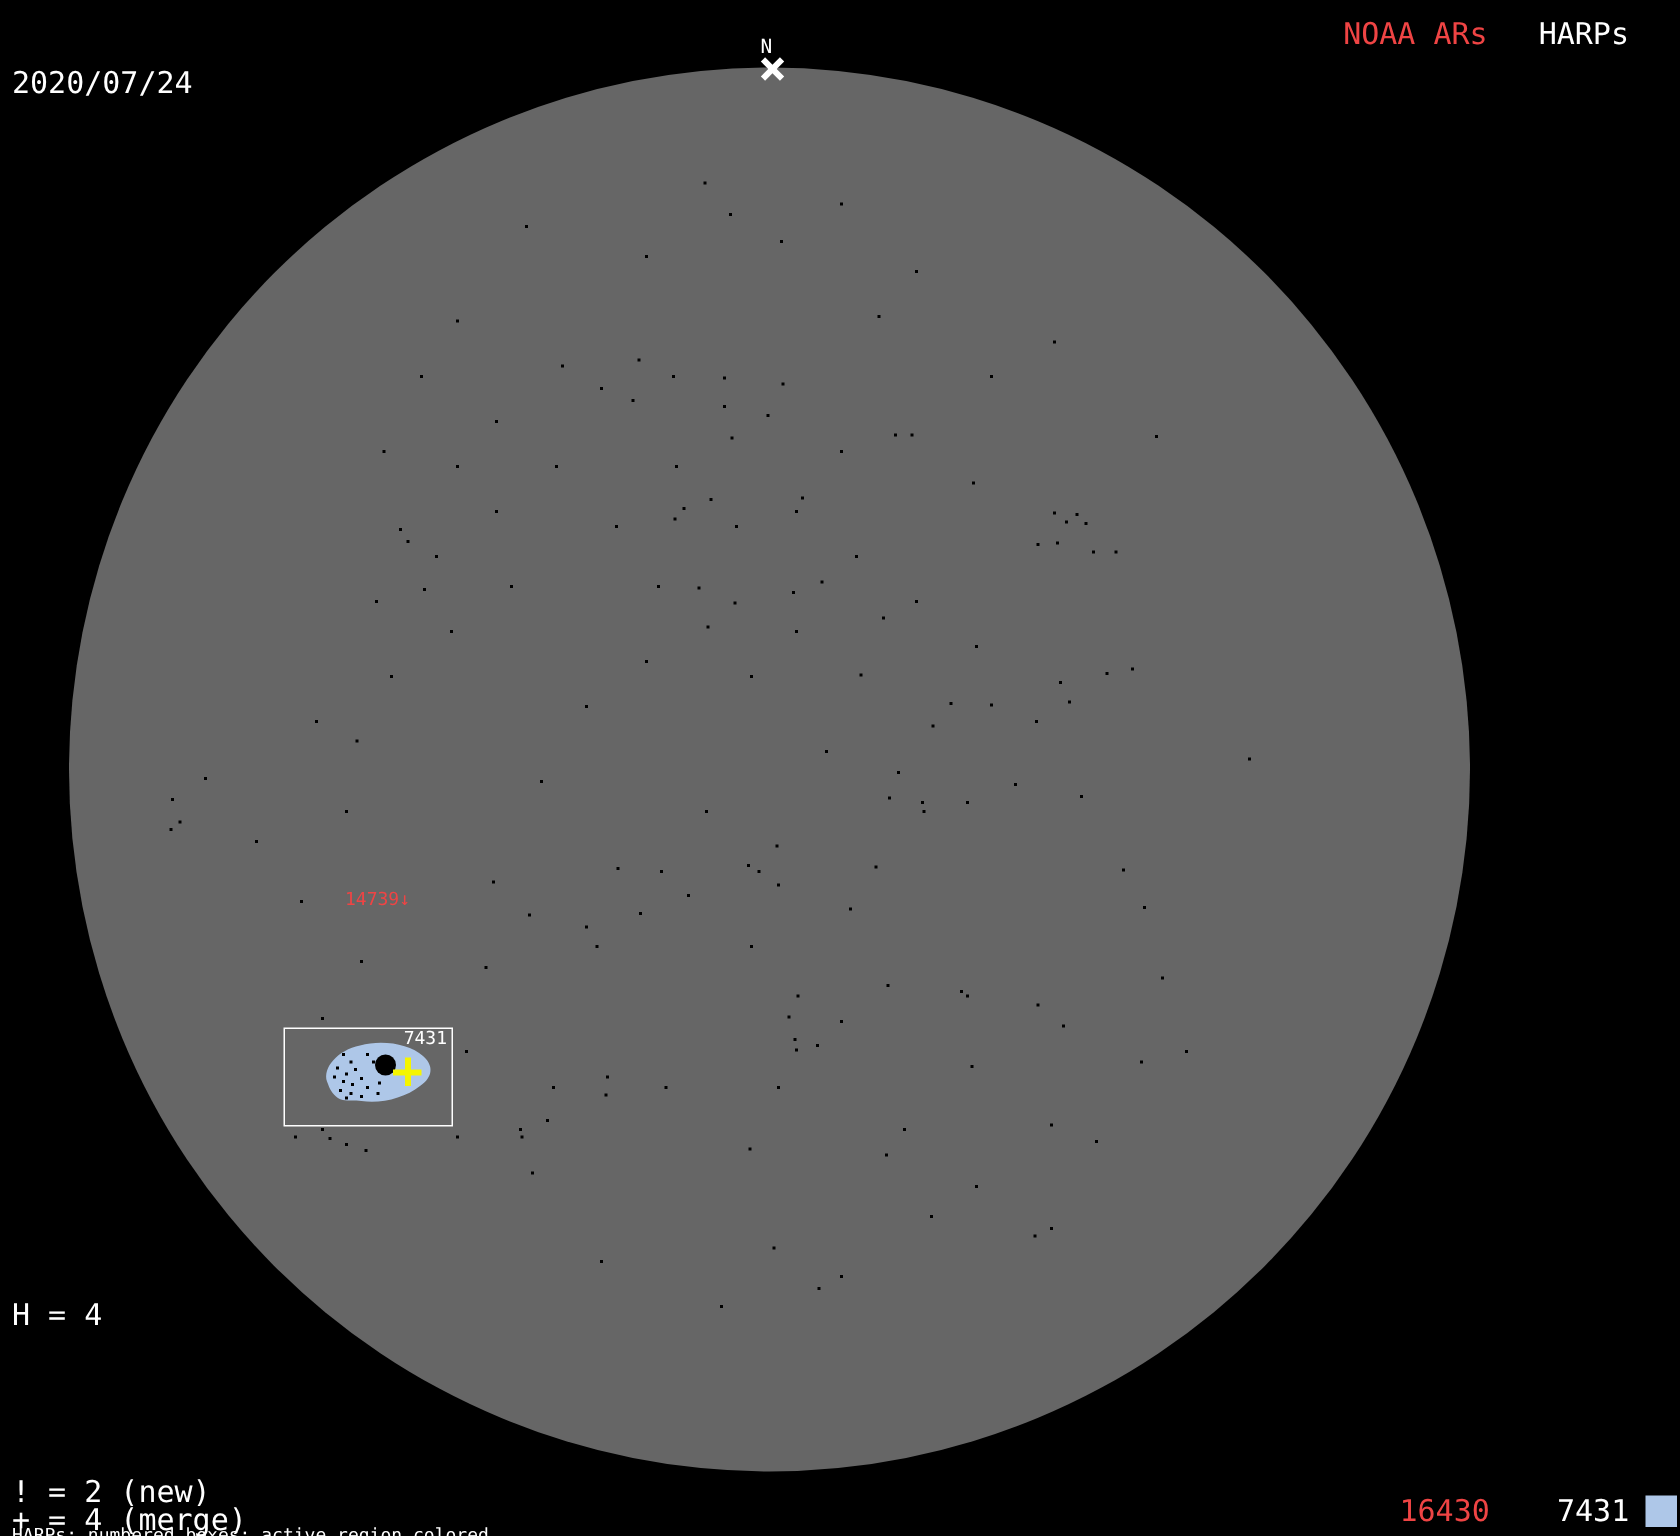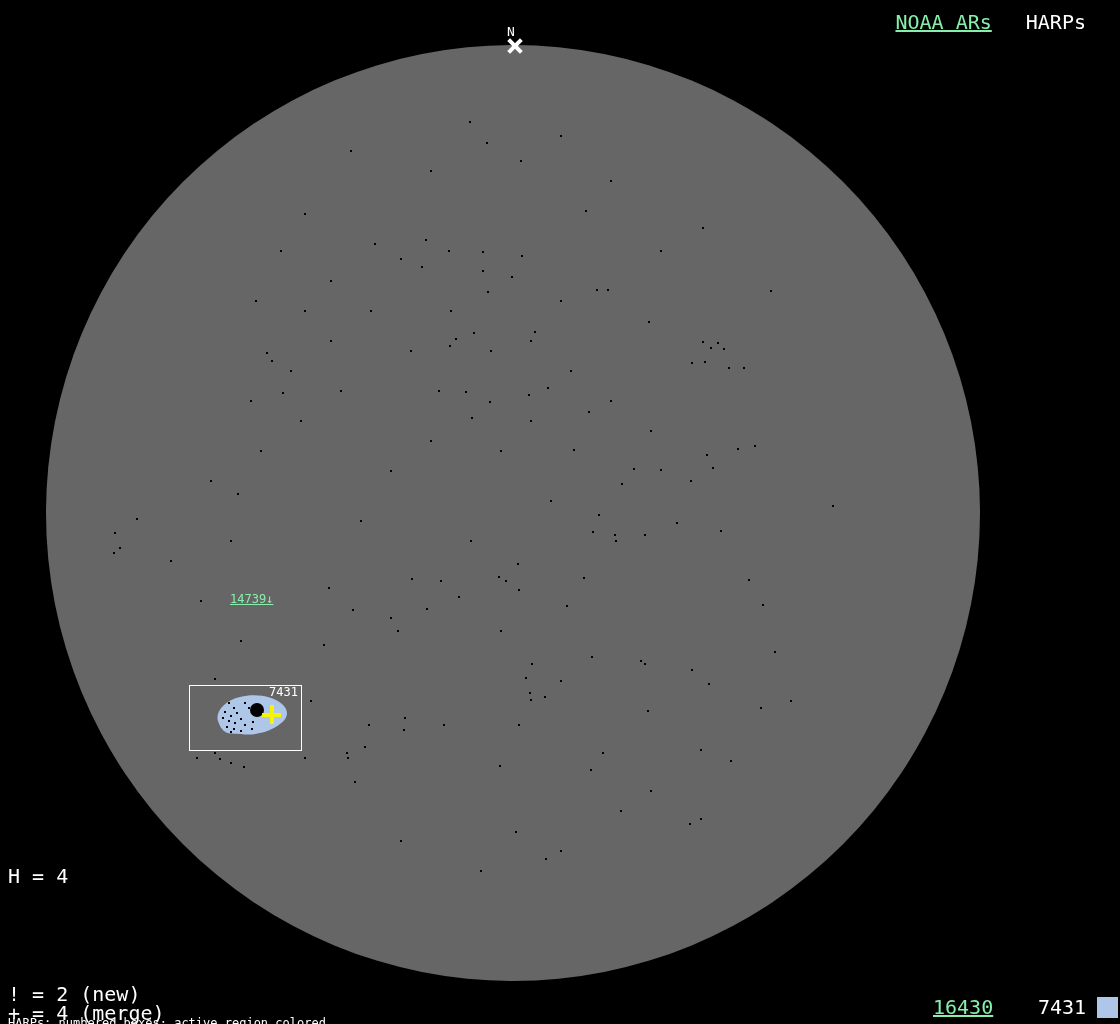--- a/index.html
+++ b/index.html
@@ -2,21 +2,21 @@
 <html><head>
 <meta charset="utf-8">
 <style>
   html,body{margin:0;padding:0;background:#000;}
   .stage{position:relative;width:1120px;height:1024px;background:#000;overflow:hidden;
          font-family:"DejaVu Sans Mono","Liberation Mono",monospace;}
   .sun{position:absolute;left:46px;top:45px;width:934px;height:936px;border-radius:50%;
        background:#666666;}
   .txt{position:absolute;white-space:pre;}
   .white{color:#ffffff;}
-  .yellow{color:#86efac;text-decoration:underline;}
+  .yellow{color:#ef4444;}
   .title-block{left:8px;top:7px;font-size:20px;line-height:19.5px;color:#ffffff;}
   .top-right{position:absolute;top:10px;right:34px;display:flex;gap:34px;font-size:20px;}
   .n-label{left:507px;top:24px;font-size:13px;color:#ffffff;}
   .x-mark{position:absolute;left:506px;top:37px;width:18px;height:18px;}
   .x-mark div{position:absolute;left:0;top:7px;width:18px;height:4px;background:#ffffff;}
   .x-b1{transform:rotate(45deg);}
   .x-b2{transform:rotate(-45deg);}
   .ar-label{left:230px;top:592px;font-size:12px;}
   .harp-box{position:absolute;left:189px;top:685px;width:113px;height:66px;
             border:1px solid #ffffff;box-sizing:border-box;}
@@ -245,20 +245,21 @@
 
   <div class="txt n-label">N</div>
   <div class="x-mark">
     <div class="x-b1"></div>
     <div class="x-b2"></div>
   </div>
 
   <div class="txt yellow ar-label">14739↓</div>
 
   <div class="txt title-block">
+    <div>2020/07/24</div>
   </div>
   <div class="top-right">
     <span class="yellow">NOAA ARs</span>
     <span class="white">HARPs</span>
   </div>
 
   <div class="txt legend">
     <div>H = 4</div>
     <div class="legend-gap"></div>
     <div><div>! = 2 (new)</div><div>+ = 4 (merge)</div><div>( = 0 (pad before)</div></div>

